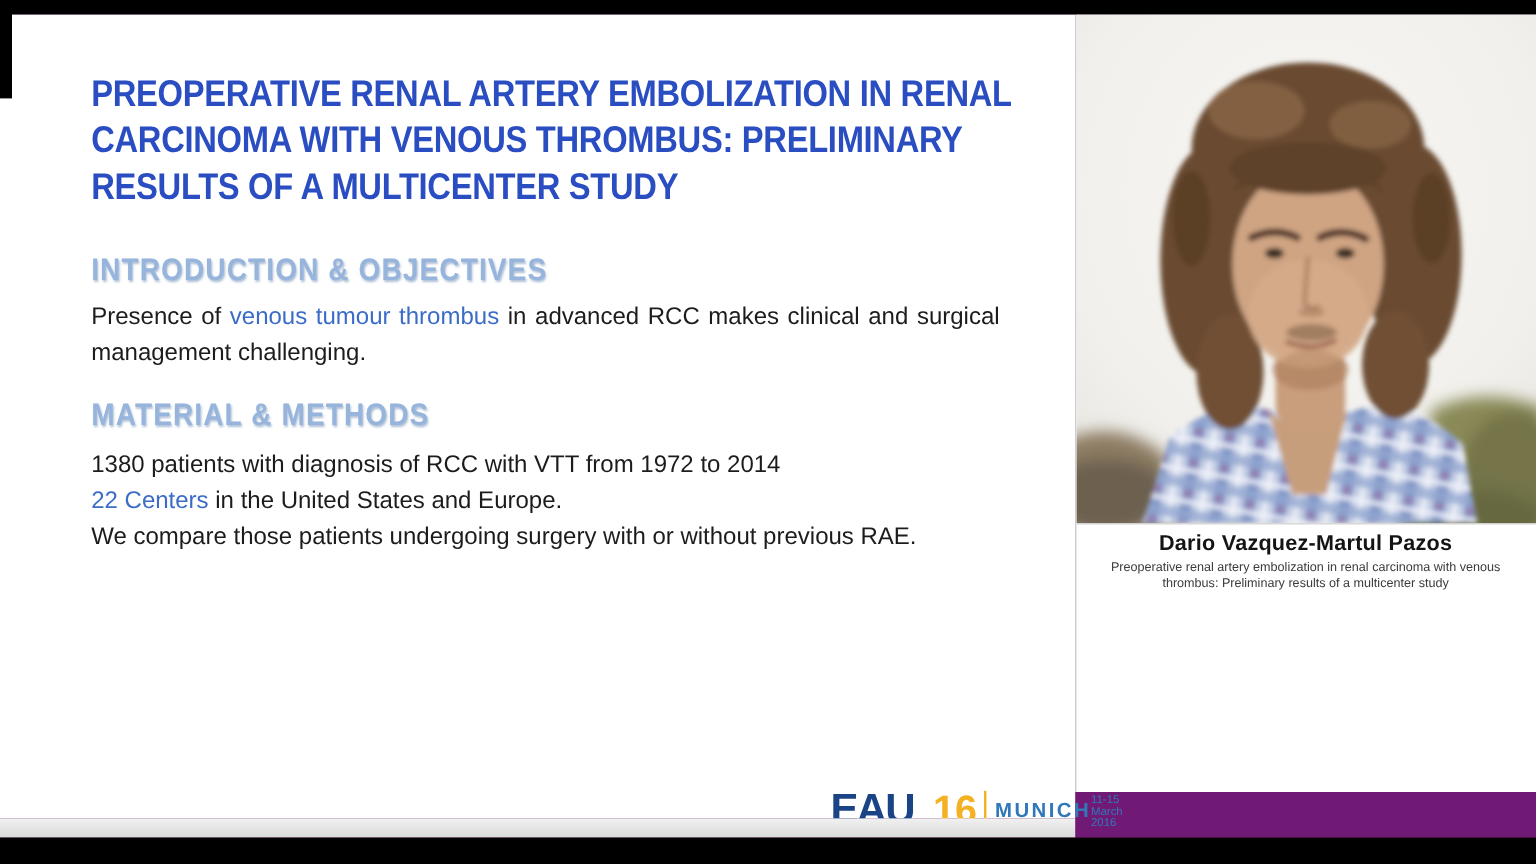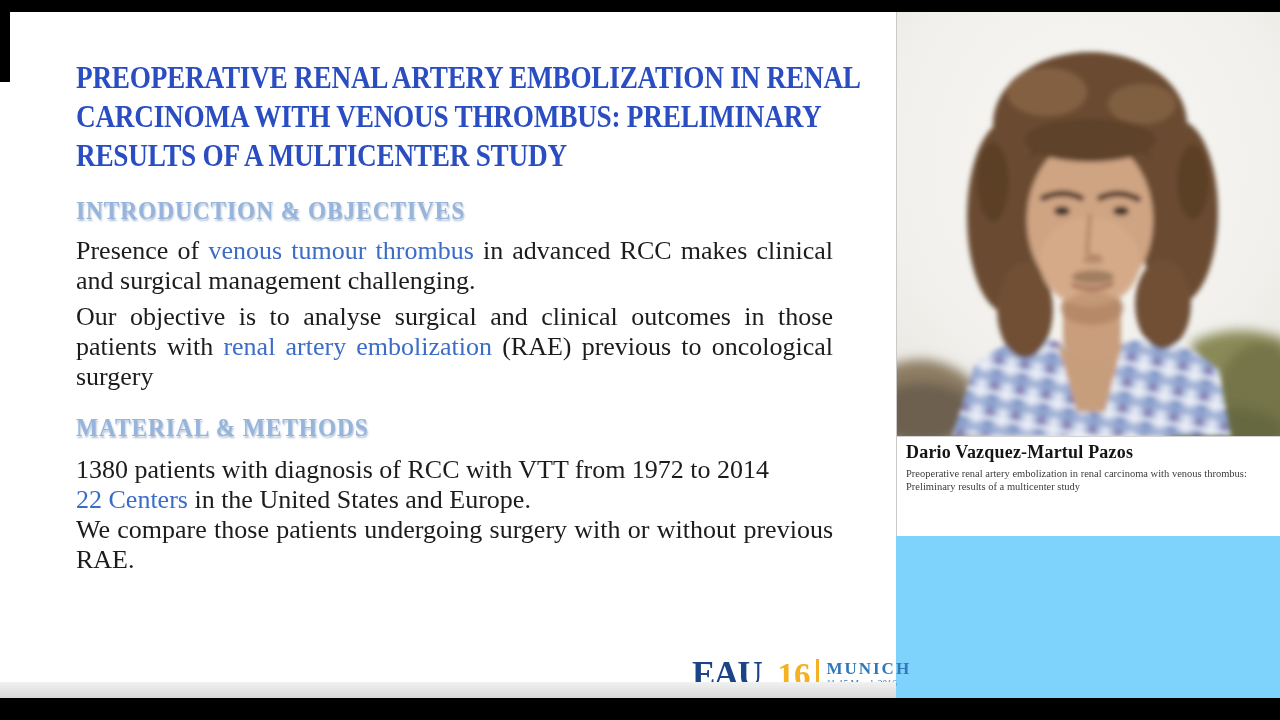--- a/index.html
+++ b/index.html
@@ -1,17 +1,17 @@
 <!DOCTYPE html>
 <html><head>
 <meta charset="utf-8">
 <style>
   html,body{margin:0;padding:0;background:#000;}
-  .stage{position:relative;width:1280px;height:720px;background:#7dd3fc;overflow:hidden;
-         font-family:Liberation Serif, serif;}
+  .stage{position:relative;width:1280px;height:720px;background:#701a75;overflow:hidden;
+         font-family:Liberation Sans, sans-serif;}
 
   
   .bar-top{position:absolute;left:0;top:0;width:1280px;height:12px;background:#000;z-index:5;}
   .bar-bottom{position:absolute;left:0;top:698px;width:1280px;height:22px;background:#000;z-index:5;}
   .corner-notch{position:absolute;left:0;top:0;width:10px;height:82px;background:#000;z-index:6;}
 
   
   .slide-area{position:absolute;left:0;top:12px;width:896px;height:670px;background:#fff;}
   .slide-edge{position:absolute;left:0;top:682px;width:896px;height:16px;
               background:linear-gradient(180deg,#f1f1f1,#d9d9d9);}
@@ -19,39 +19,39 @@
   .content{position:absolute;left:76px;top:34px;width:757px;}
 
   .title{margin:12px 0 0 0;color:#2a4ec2;font-weight:bold;font-size:31px;line-height:39px;}
   .tline{display:block;white-space:nowrap;letter-spacing:-.3px;
          transform:scaleX(.88);transform-origin:0 50%;}
 
   .sec-wrap{line-height:1;}
   .sec{display:inline-block;margin:0;font-size:26px;font-weight:bold;letter-spacing:1px;
        color:#97b5dc;text-shadow:1px 2px 2px rgba(108,139,178,.55);
        transform:scaleX(.9);transform-origin:0 50%;white-space:nowrap;}
-  .sec-intro{margin-top:23px;}
+  .sec-intro{margin-top:36px;}
   .sec-methods{margin-top:23px;}
 
-  .body{margin:0;font-size:26px;line-height:30px;color:#1c1c1c;text-align:justify;}
+  .body{margin:0;font-size:20px;line-height:30px;color:#1c1c1c;text-align:justify;}
   .mt12{margin-top:12px;} .mt14{margin-top:14px;} .mt6{margin-top:6px;}
   .blue{color:#3a6cc8;}
 
   
   .eau-logo{position:absolute;left:692px;top:643px;display:flex;align-items:center;height:40px;}
   .eau-org{font-size:35px;font-weight:bold;color:#1b4486;letter-spacing:-1.5px;}
   .eau-year{font-size:33px;font-weight:bold;color:#f3b123;margin-left:16px;}
   .eau-divider{width:3px;height:32px;background:#f3b123;margin:0 7px 0 6px;}
-  .eau-right{display:flex;flex-direction:column;line-height:1;}
+  .eau-right{display:flex;flex-direction:row;line-height:1;align-items:center;}
   .eau-city{font-size:17px;color:#3278b9;letter-spacing:2px;font-weight:bold;}
   .eau-dates{font-size:9.5px;color:#3278b9;margin-top:3px;}
 
   
-  .panel{position:absolute;left:896px;top:12px;width:384px;height:524px;background:#fff;
-         border-left:1px solid #c9c9c9;box-sizing:border-box;}
+  .panel{position:absolute;left:896px;top:12px;width:384px;height:648px;background:#fff;
+         border-left:1px solid #c9c9c9;box-sizing:border-box;text-align:center;}
   .photo{position:absolute;left:0;top:0;width:383px;height:424px;overflow:hidden;
          border-bottom:1px solid #d2d2d2;background:#f2f1ee;}
   .photo svg{display:block;}
   .pinfo{position:absolute;left:9px;top:430px;width:364px;}
   .pname{font-size:18px;font-weight:bold;color:#141414;letter-spacing:.2px;}
   .pdesc{margin-top:4px;font-size:10.5px;line-height:13px;color:#3b3b3b;}
 </style>
 </head>
 <body>
 
@@ -68,21 +68,20 @@
         <span class="tline">RESULTS OF A MULTICENTER STUDY</span>
       </h1>
 
       <div class="sec-wrap sec-intro">
         <h2 class="sec">INTRODUCTION &amp; OBJECTIVES</h2>
       </div>
 
       <p class="body mt12"><span>Presence of </span><span class="blue">venous tumour thrombus</span><span> in advanced RCC makes clinical and surgical management challenging.</span></p>
 
 
-      <p class="body mt6"><span>Our objective is to analyse surgical and clinical outcomes in those patients with </span><span class="blue">renal artery embolization</span><span> (RAE) previous to oncological surgery</span></p>
 
       <div class="sec-wrap sec-methods">
         <h2 class="sec">MATERIAL &amp; METHODS</h2>
       </div>
 
       <p class="body mt14">1380 patients with diagnosis of RCC with VTT from 1972 to 2014</p>
 
       <p class="body"><span class="blue">22 Centers</span><span> in the United States and Europe.</span></p>
 
       <p class="body">We compare those patients undergoing surgery with or without previous RAE.</p>

